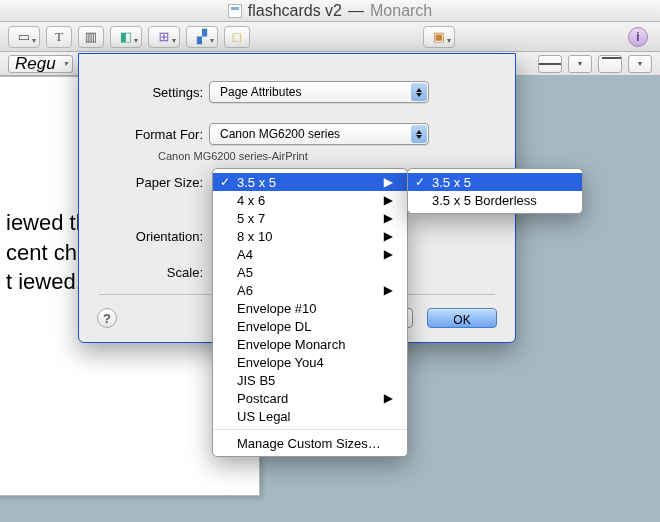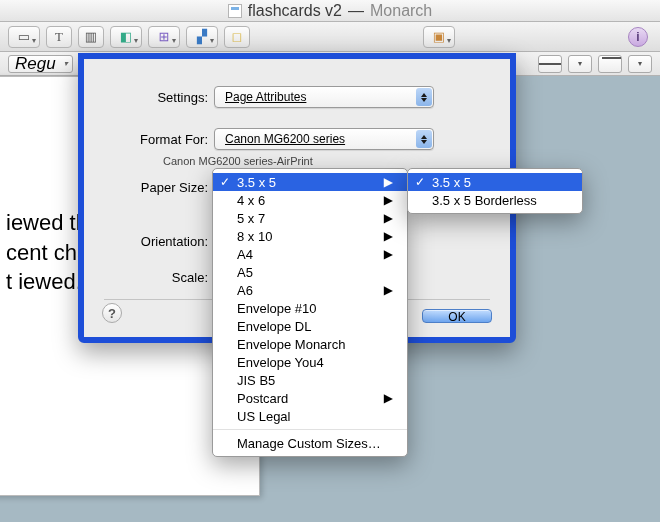--- a/index.html
+++ b/index.html
@@ -27,32 +27,32 @@
 .fmt-small.lines div { width:12px; border-top:2px solid #555; margin:1px 0;}
 .fmt-small.arrow:after{content:"▾"; font-size:8px; color:#555;}
 .fmtbar-spacer{flex:1;}
 
 
 .desk { position: absolute; top: 76px; left: 0; right: 0; bottom: 0; background: #a6b9c3; }
 .doc-window-shadow { position:absolute; left:-70px; top:0; width:330px; height:420px; background:#fff; box-shadow: 2px 2px 6px rgba(0,0,0,0.2); border:1px solid #bbb; }
 .doc-text { position:absolute; left: 6px; top: 208px; font-size:22px; color:#000; line-height:1.35; white-space:pre; }
 
 
-.sheet { position:absolute; left:78px; top:53px; width:438px; height:290px; background:#ececec; border:6px solid #1d4ed8; border-radius:0 0 6px 6px; box-shadow: 0 10px 25px rgba(0,0,0,0.35); }
+.sheet { position:absolute; left:78px; top:53px; width:438px; height:290px; background:#ececec; border:1px solid #1d4ed8; border-radius:0 0 6px 6px; box-shadow: 0 10px 25px rgba(0,0,0,0.35); }
 .sheet-row { display:flex; align-items:center; height:28px; }
 .sheet-label { width:130px; text-align:right; font-size:13px; color:#000; padding-right:6px; }
-.sheet-select { flex:0 0 220px; height:22px; background:linear-gradient(#fff,#f1f1f1); border:1px solid #9a9a9a; border-radius:4px; position:relative; display:flex; align-items:center; padding:0 20px 0 10px; font-size:12px; box-shadow:0 1px 1px rgba(0,0,0,0.1);text-decoration:underline;}
+.sheet-select { flex:0 0 220px; height:22px; background:linear-gradient(#fff,#f1f1f1); border:1px solid #9a9a9a; border-radius:4px; position:relative; display:flex; align-items:center; padding:0 20px 0 10px; font-size:12px; box-shadow:0 1px 1px rgba(0,0,0,0.1);}
 .sheet-select .cap { position:absolute; right:1px; top:1px; bottom:1px; width:16px; background:linear-gradient(#bcd6f7,#8bb5ea); border-radius:3px; display:flex; flex-direction:column; align-items:center; justify-content:center; gap:0;}
 .sheet-select .cap:before, .sheet-select .cap:after { content:""; width:0; height:0; border-left:3px solid transparent; border-right:3px solid transparent; }
 .sheet-select .cap:before{ border-bottom:4px solid #1a1a1a; margin-bottom:1px;}
 .sheet-select .cap:after{ border-top:4px solid #1a1a1a;}
 .sheet-subtext { font-size:11px; color:#444; margin-left:79px; margin-top:2px; }
 .sheet-divider { border-top:1px solid #c4c4c4; margin: 8px 20px; }
 .sheet-buttons { position:absolute; right:18px; bottom:14px; display:flex; gap:14px; }
-.btn { min-width:70px; height:14px; border:1px solid #8a8a8a; border-radius:4px; font-size:12px; display:flex; align-items:flex-start; justify-content:center; }
+.btn { min-width:70px; height:20px; border:1px solid #8a8a8a; border-radius:4px; font-size:12px; display:flex; align-items:flex-end; justify-content:center; }
 .btn.default { background:linear-gradient(#c3ddff,#6ea5ee); border-color:#4d7fc8; color:#000; box-shadow: inset 0 1px 0 rgba(255,255,255,0.5); }
 .btn.normal { background:linear-gradient(#ffffff,#ededed); }
 .help-c { position:absolute; left:18px; bottom:14px; width:20px; height:20px; border-radius:50%; border:1px solid #aaa; background:linear-gradient(#fff,#e6e6e6); display:flex; align-items:center; justify-content:center; font-size:13px; font-weight:bold; color:#555;}
 
 
 .menu { position:absolute; left:212px; top:168px; width:196px; background:#fff; border:1px solid #9a9a9a; border-radius:5px; box-shadow:0 8px 24px rgba(0,0,0,0.35); padding:4px 0; z-index:10;}
 .menu-item { height:18px; display:flex; align-items:center; font-size:13px; padding:0 14px 0 24px; position:relative; }
 .menu-item .check { position:absolute; left:7px; font-size:12px; }
 .menu-item .subarrow { margin-left:auto; font-size:12px; }
 .menu-item.hl { background:#2a63e2; color:#fff; }

